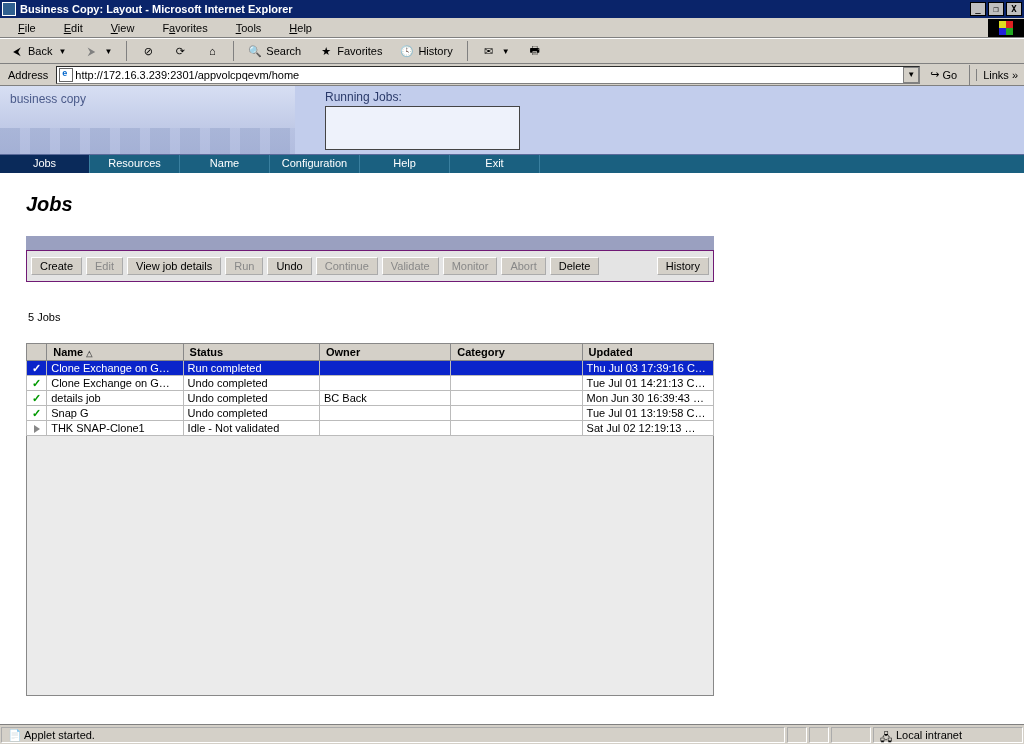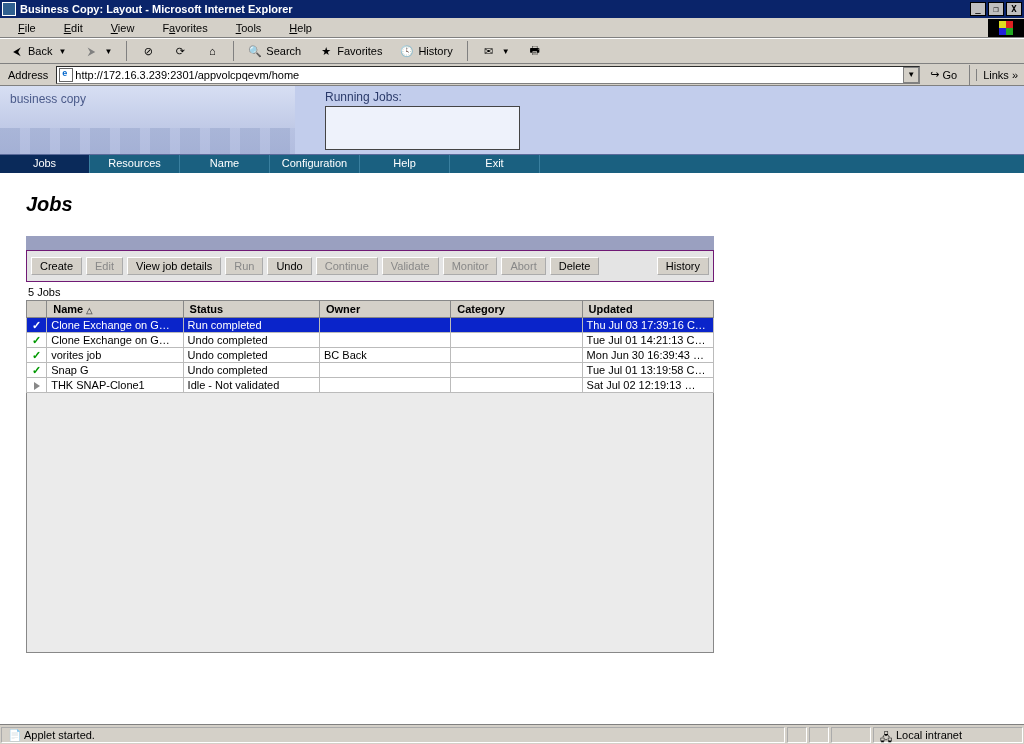--- a/index.html
+++ b/index.html
@@ -79,21 +79,21 @@
 .nav .ni.n5{width:90px;}
 .nav .ni.n6{width:90px;}
 .content{flex:1;background:#fff;padding:20px 26px;overflow:auto;}
 .page-title{font-size:20px;font-weight:bold;font-style:italic;margin-bottom:20px;}
 .panel{width:688px;}
 .panel-hdr{height:14px;background:#9aa0c0;}
 .btnbar{height:32px;background:#e4e4e4;display:flex;align-items:center;padding:0 4px;gap:4px;border:1px solid #701a75;}
 .jbtn{background:#d4d0c8;border:1px outset #fff;padding:2px 8px;font-size:11px;cursor:default;}
 .jbtn.dis{color:#888;}
 .btnbar .fspace{flex:1;}
-.count{font-size:11px;padding:4px 0 2px 2px;}
+.count{font-size:11px;padding:4px 0 20px 2px;margin-top:25px;}
 .jobtable{width:100%;border:1px solid #888;border-collapse:collapse;background:#efefef;}
 .jobtable th{background:#d4d0c8;border:1px solid #888;text-align:left;padding:2px 6px;font-weight:bold;font-size:11px;height:16px;}
 .jobtable th .sicon{font-size:8px;color:#555;}
 .jobtable td{border:1px solid #bbb;padding:1px 4px;font-size:11px;height:15px;background:#fff;white-space:nowrap;overflow:hidden;}
 .jobtable tr.sel td{background:#0a24ca;color:#fff;}
 .chk{display:inline-block;width:11px;height:11px;color:#090;font-weight:bold;font-size:11px;line-height:11px;}
 .chk.sel{color:#fff;}
 .tri{display:inline-block;width:0;height:0;border-top:4px solid transparent;border-bottom:4px solid transparent;border-left:6px solid #888;vertical-align:middle;}
 .col-ico{width:16px;text-align:center;}
 .col-name{width:135px;}
@@ -255,21 +255,21 @@
           <tr>
             <td class="col-ico"><span class="chk">✓</span></td>
             <td class="col-name">Clone Exchange on G…</td>
             <td class="col-status">Undo completed</td>
             <td class="col-owner"></td>
             <td class="col-cat"></td>
             <td class="col-upd">Tue Jul 01 14:21:13 C…</td>
           </tr>
           <tr>
             <td class="col-ico"><span class="chk">✓</span></td>
-            <td class="col-name">vorites job</td>
+            <td class="col-name">details job</td>
             <td class="col-status">Undo completed</td>
             <td class="col-owner">BC Back</td>
             <td class="col-cat"></td>
             <td class="col-upd">Mon Jun 30 16:39:43 …</td>
           </tr>
           <tr>
             <td class="col-ico"><span class="chk">✓</span></td>
             <td class="col-name">Snap G</td>
             <td class="col-status">Undo completed</td>
             <td class="col-owner"></td>

